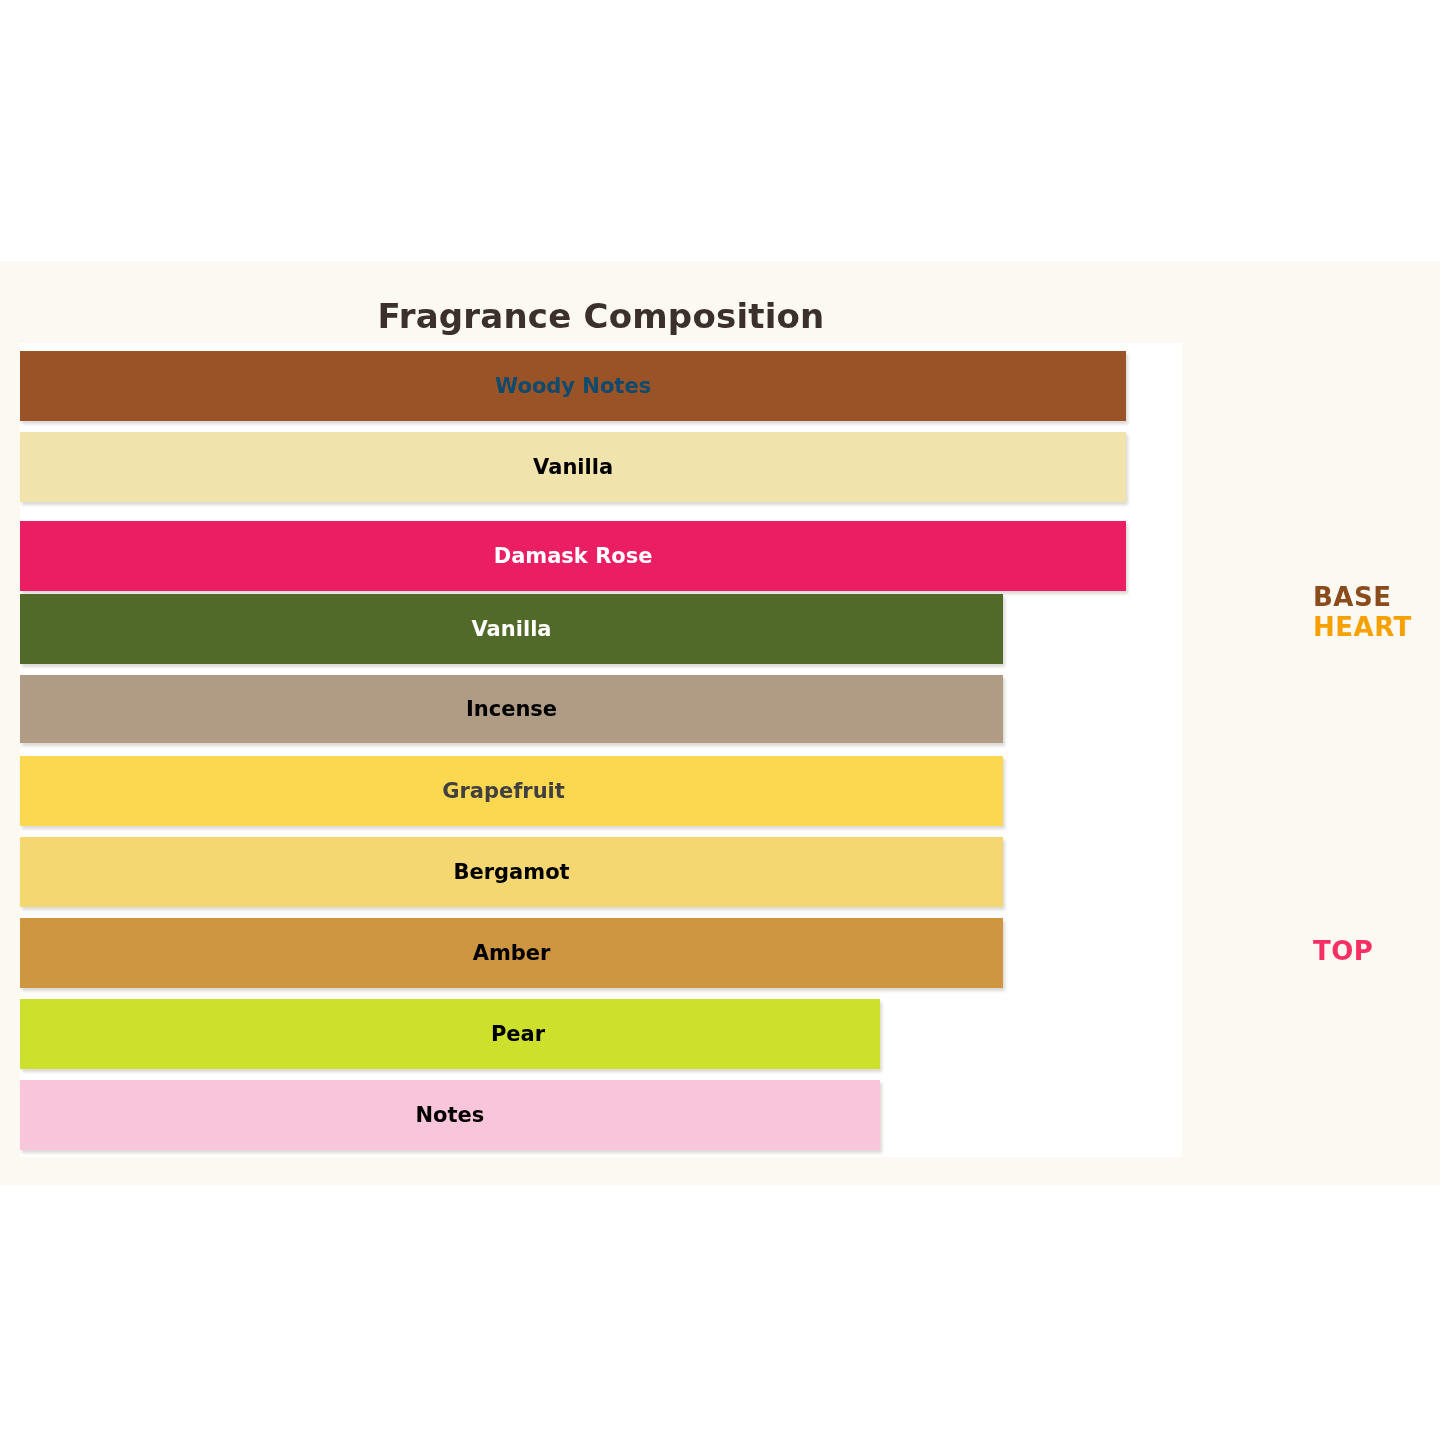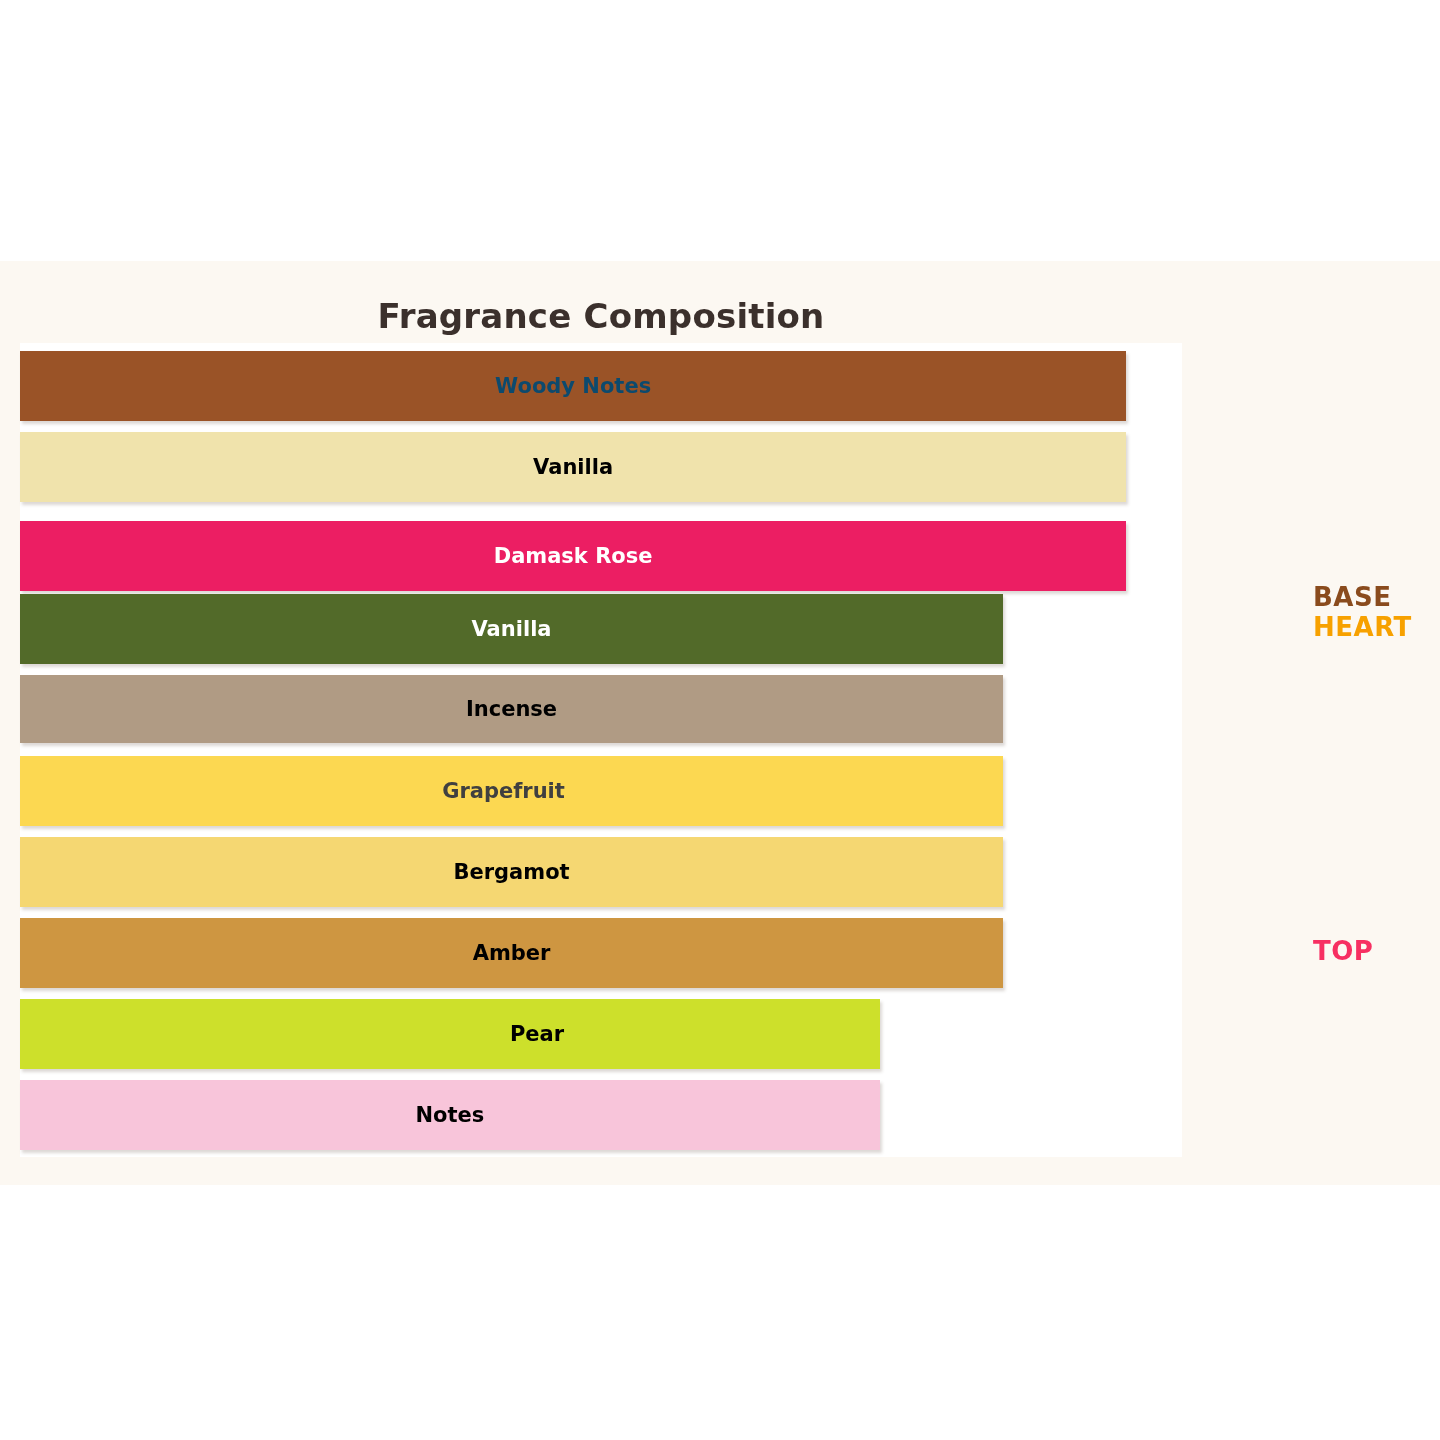--- a/index.html
+++ b/index.html
@@ -142,21 +142,21 @@
       <div class="bar-row" style="top: 494px; height: 70px; padding-left: 43px;">
         <div class="bar" style="width: 983.052px; background: rgb(245, 215, 114);"></div>
         <div class="bar-label" style="width: 983.052px; color: rgb(0, 0, 0);">Bergamot</div>
       </div>
       <div class="bar-row" style="top: 575px; height: 70px;">
         <div class="bar" style="width: 983.052px; background: rgb(206, 150, 65);"></div>
         <div class="bar-label" style="width: 983.052px; color: rgb(0, 0, 0);">Amber</div>
       </div>
       <div class="bar-row" style="top: 656px; height: 70px;">
         <div class="bar" style="width: 859.88px; background: rgb(205, 224, 43);"></div>
-        <div class="bar-label" style="width: 996px; color: rgb(0, 0, 0); padding-left: 19px;">Pear</div>
+        <div class="bar-label" style="width: 996px; color: rgb(0, 0, 0);">Pear</div>
       </div>
       <div class="bar-row" style="top: 737px; height: 70px;">
         <div class="bar" style="width: 859.88px; background: rgb(248, 197, 218);"></div>
         <div class="bar-label" style="width: 859.88px; color: rgb(0, 0, 0);">Notes</div>
       </div>
     </div>
 
   <div id="group-labels">
       <div class="grp" style="left: 1313px; top: 582px; color: rgb(138, 75, 29);">BASE</div>
       <div class="grp" style="left: 1313px; top: 612px; color: rgb(247, 161, 0);">HEART</div>

